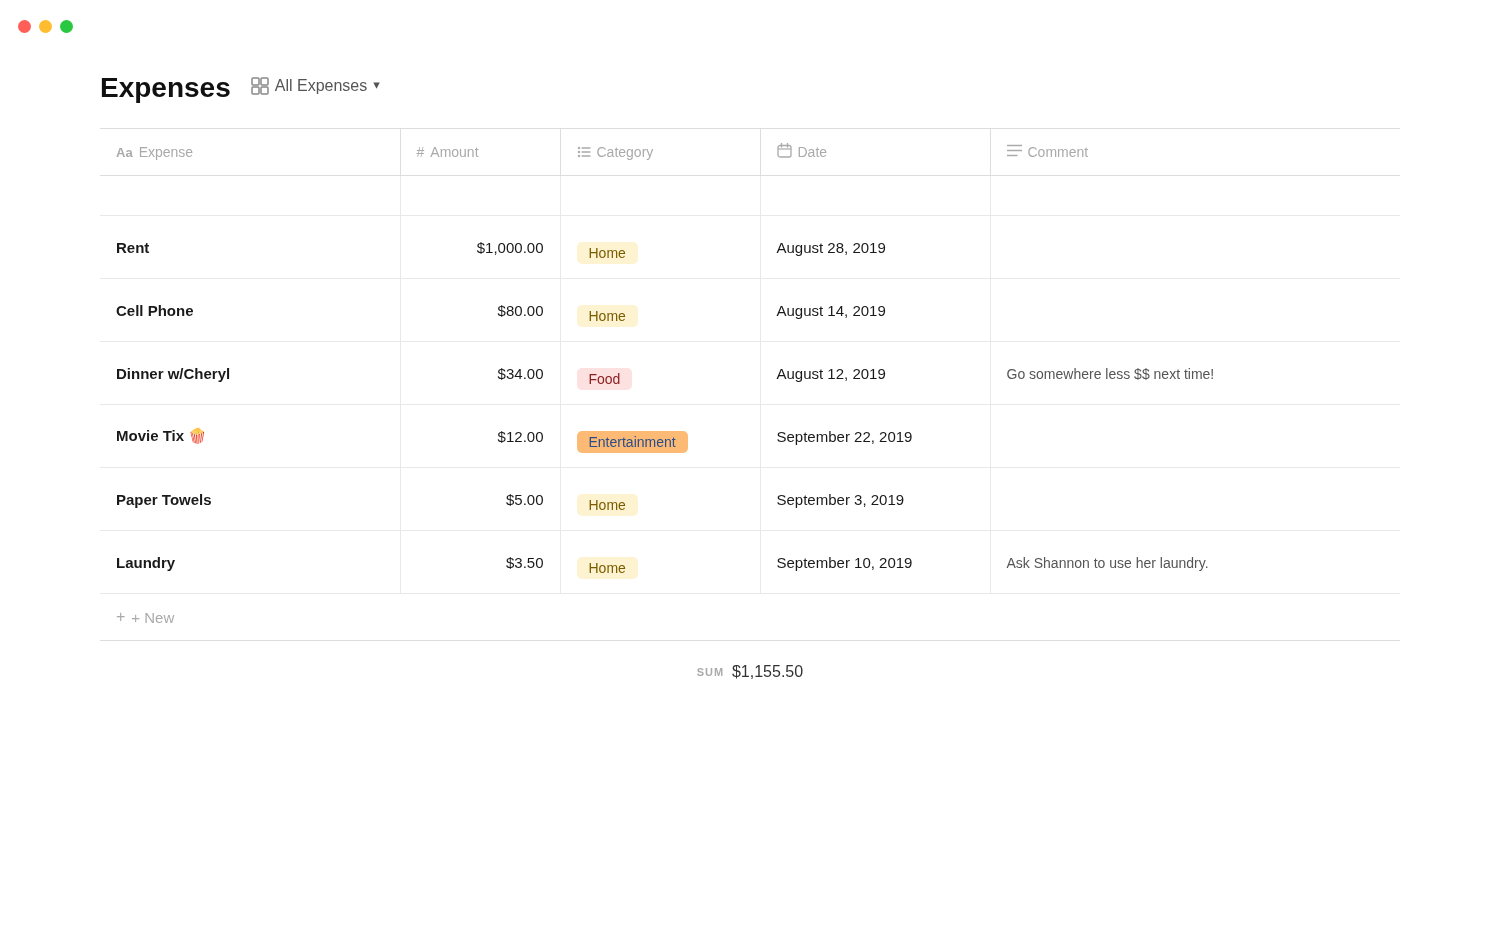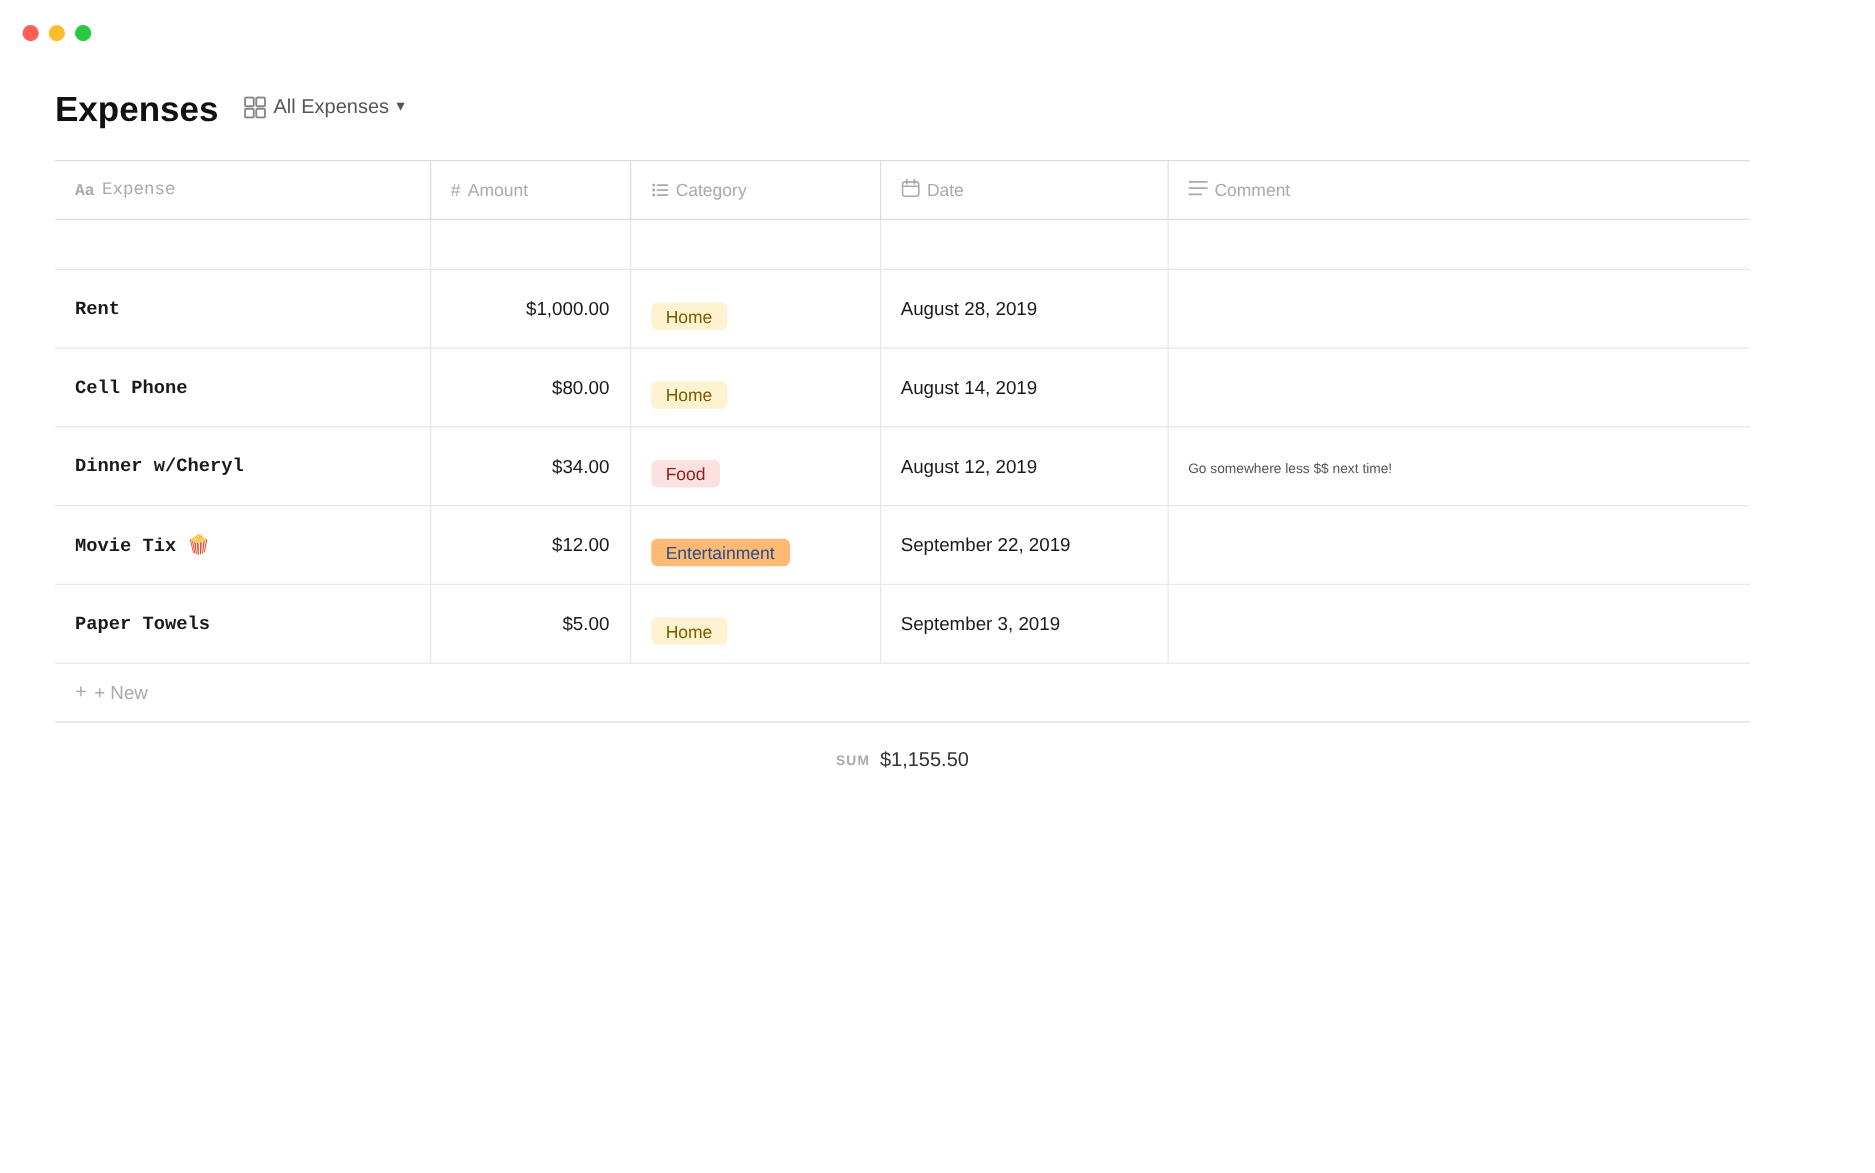--- a/index.html
+++ b/index.html
@@ -24,21 +24,21 @@
       width: 13px;
       height: 13px;
       border-radius: 50%;
     }
     .dot-red { background: #ff5f57; }
     .dot-yellow { background: #febc2e; }
     .dot-green { background: #28c840; }
 
     
     .page {
-      padding: 20px 100px 40px 44px;
+      padding: 20px 100px 40px 100px;
     }
 
     
     .page-header {
       display: flex;
       align-items: center;
       gap: 12px;
       margin-bottom: 24px;
     }
     .page-title {
@@ -91,21 +91,21 @@
 
     td {
       padding: 14px 16px;
       font-size: 15px;
       vertical-align: middle;
       border-right: 1px solid #e8e8e8;
       border-bottom: 1px solid #e8e8e8;
     }
     td:last-child { border-right: none; }
 
-    .col-expense { width: 300px; font-family: Liberation Mono, monospace; }
+    .col-expense { width: 300px; }
     .col-amount  { width: 160px; text-align: right; }
     .col-category { width: 200px; }
     .col-date    { width: 230px; }
     .col-comment { width: auto; }
 
     .expense-name {
       font-weight: 600;
       font-size: 15px;
       text-align: right;
     }
@@ -132,21 +132,21 @@
       background: #fde0e0;
       color: #8b2020;
     }
     .badge-entertainment {
       background: #fdba74;
       color: #2a4d8a;
     }
 
     .comment-text {
       color: #555;
-      font-size: 11px;
+      font-size: 14px;
     }
 
     
     .empty-row td {
       height: 40px;
     }
 
     
     .new-row td {
       border-bottom: 1px solid #ddd;
@@ -358,20 +358,37 @@
     <td class="col-category">
       <span class="category-badge badge-home">Home</span>
     </td>
     <td class="col-date">
       <span>September 3, 2019</span>
     </td>
     <td class="col-comment">
       <span class="comment-text"></span>
     </td>
   </tr>
+          <tr>
+    <td class="col-expense">
+      <span class="expense-name">Laundry</span>
+    </td>
+    <td class="col-amount">
+      <span class="amount-val">$3.50</span>
+    </td>
+    <td class="col-category">
+      <span class="category-badge badge-home">Home</span>
+    </td>
+    <td class="col-date">
+      <span>September 10, 2019</span>
+    </td>
+    <td class="col-comment">
+      <span class="comment-text">Ask Shannon to use her laundry.</span>
+    </td>
+  </tr>
         </tbody>
     </table>
 
     <div style="padding: 0;">
       <table style="width:100%;border-collapse:collapse;">
         <tbody>
           <tr class="new-row">
             <td colspan="5">
               <div class="new-row-btn">
                 <span style="font-size:16px;">+</span>

